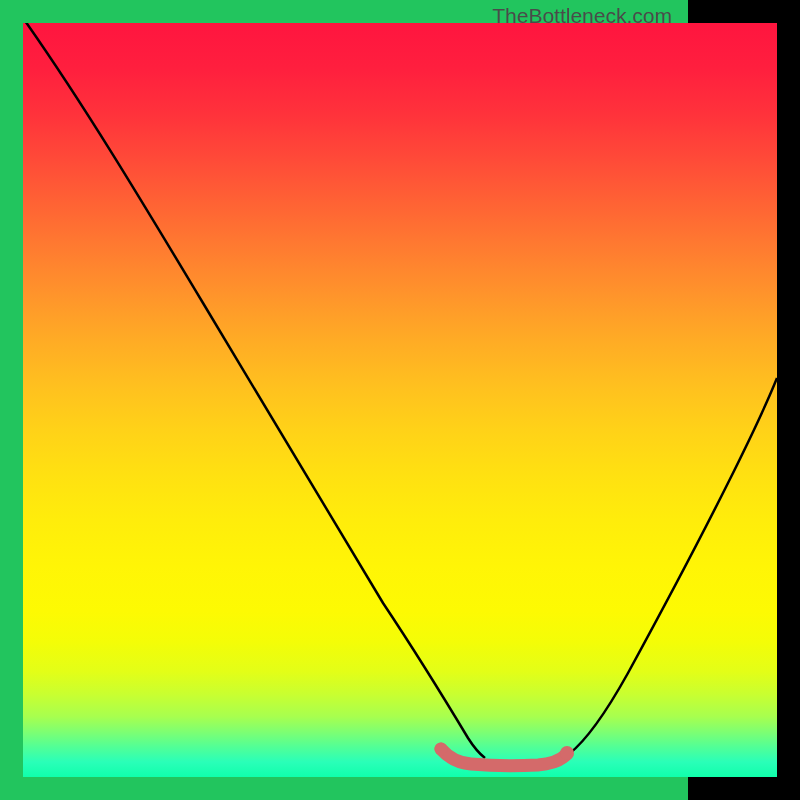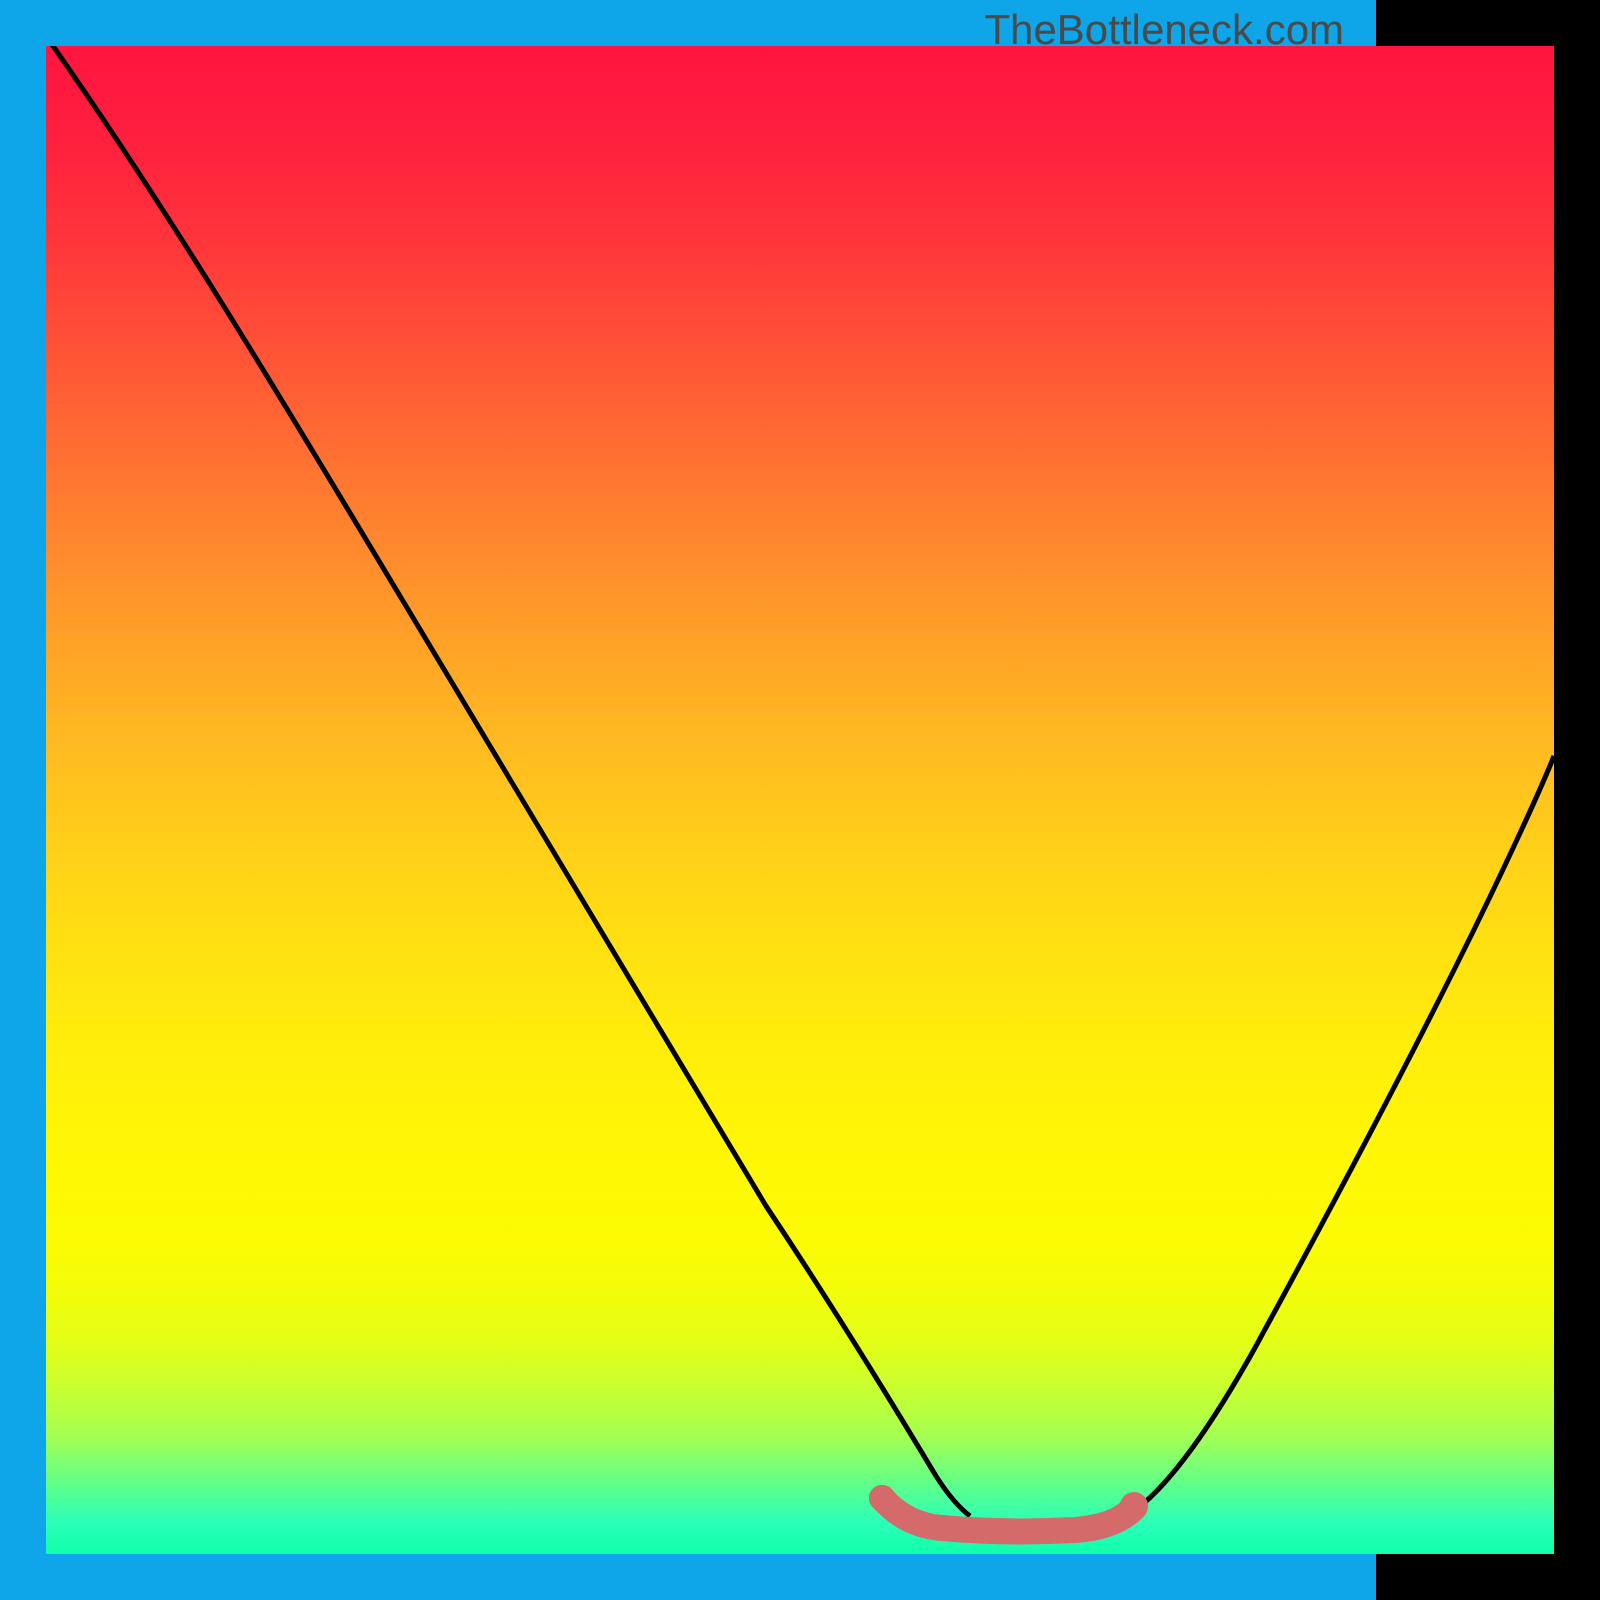--- a/index.html
+++ b/index.html
@@ -8,21 +8,21 @@
     background: #000;
     width: 800px;
     height: 800px;
     overflow: hidden;
     font-family: Arial, sans-serif;
   }
   .chart-container {
     position: relative;
     width: 688px;
     height: 800px;
-    background: #0ea5e9;
+    background: #22c55e;
   }
   .watermark {
     position: absolute;
     top: 4px;
     right: 16px;
     color: #4a4a4a;
     font-size: 21px;
     font-weight: 500;
     z-index: 10;
   }

